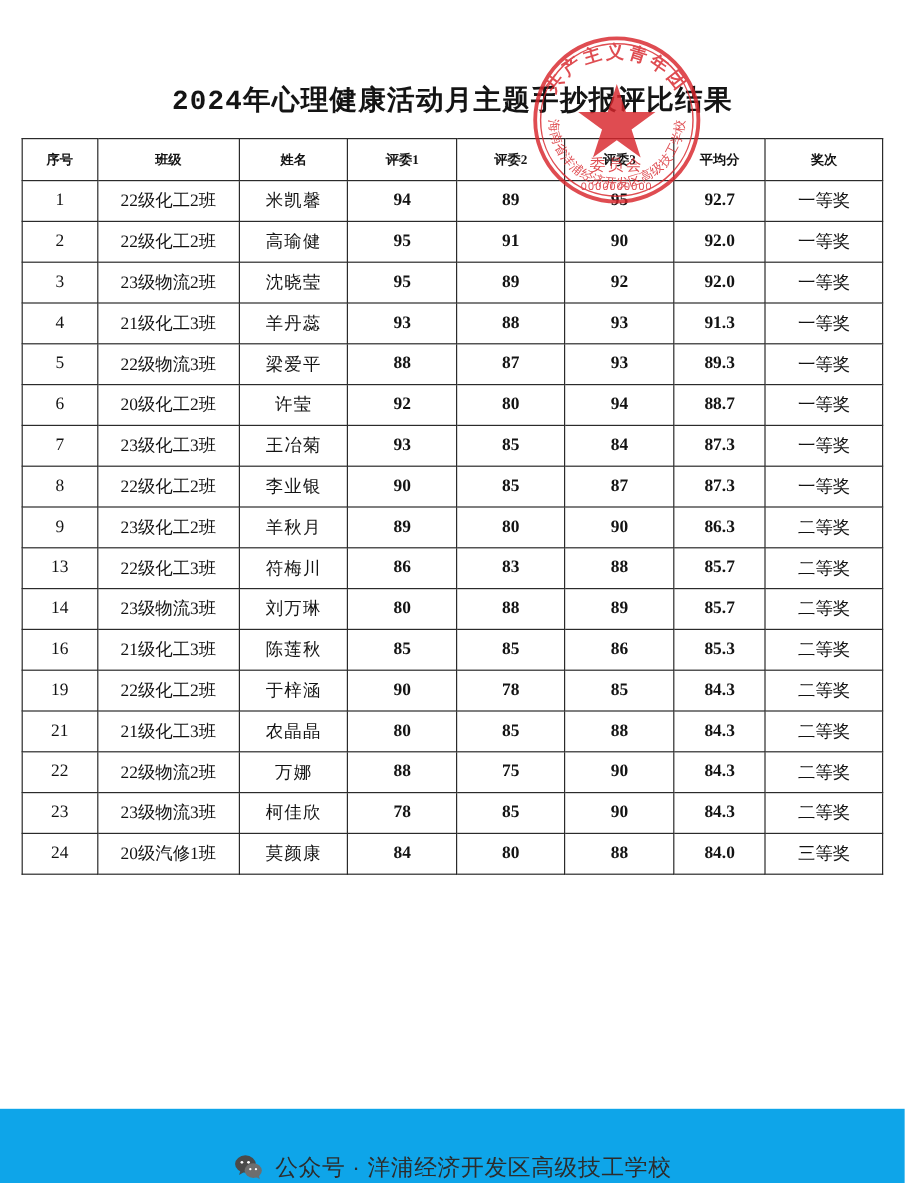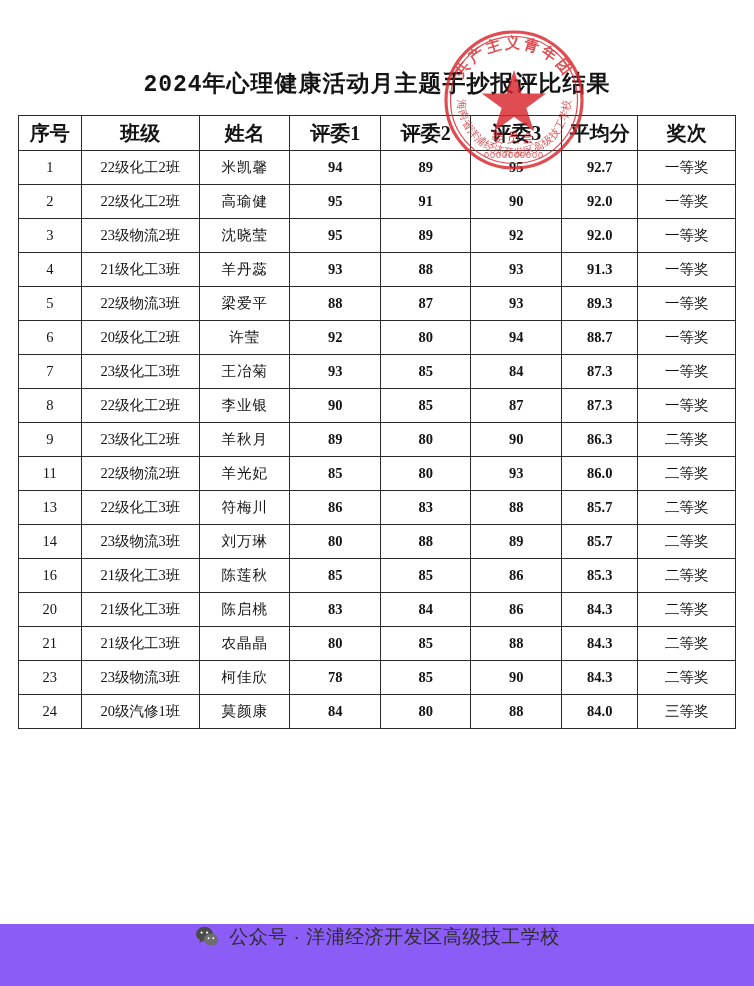--- a/index.html
+++ b/index.html
@@ -48,21 +48,21 @@
     vertical-align: middle;
     height: 33px;
     padding: 0 2px;
     font-family: "Liberation Serif", serif;
     color: #131313;
     white-space: nowrap;
     overflow: hidden;
   }
   table.results th {
     font-weight: bold;
-    font-size: 20px;
+    font-size: 11px;
     height: 34px;
     text-align: center;
   }
   .col-idx   { width: 9%; }
   .col-class { width: 17%; }
   .col-name  { width: 13%; }
   .col-j1    { width: 13%; }
   .col-j2    { width: 13%; }
   .col-j3    { width: 13%; }
   .col-avg   { width: 11%; }
@@ -80,23 +80,23 @@
     height: 164px;
     pointer-events: none;
     opacity: 0.82;
   }
   .footer {
     position: absolute;
     left: 0;
     right: 0;
     bottom: 0;
     height: 62px;
-    background: #8b5cf6;
+    background: #0ea5e9;
     display: flex;
-    align-items: flex-start;
+    align-items: flex-end;
     justify-content: center;
     gap: 9px;
     font-family: "Liberation Sans", sans-serif;
   }
   .footer .wx-icon {
     width: 26px;
     height: 26px;
     display: inline-block;
     flex: 0 0 auto;
   }
@@ -230,30 +230,20 @@
             <td>9</td>
             <td>23级化工2班</td>
             <td class="name">羊秋月</td>
             <td class="score">89</td>
             <td class="score">80</td>
             <td class="score">90</td>
             <td class="avg">86.3</td>
             <td>二等奖</td>
           </tr>
           <tr>
-            <td>11</td>
-            <td>22级物流2班</td>
-            <td class="name">羊光妃</td>
-            <td class="score">85</td>
-            <td class="score">80</td>
-            <td class="score">93</td>
-            <td class="avg">86.0</td>
-            <td>二等奖</td>
-          </tr>
-          <tr>
             <td>13</td>
             <td>22级化工3班</td>
             <td class="name">符梅川</td>
             <td class="score">86</td>
             <td class="score">83</td>
             <td class="score">88</td>
             <td class="avg">85.7</td>
             <td>二等奖</td>
           </tr>
           <tr>
@@ -270,36 +260,46 @@
             <td>16</td>
             <td>21级化工3班</td>
             <td class="name">陈莲秋</td>
             <td class="score">85</td>
             <td class="score">85</td>
             <td class="score">86</td>
             <td class="avg">85.3</td>
             <td>二等奖</td>
           </tr>
           <tr>
-            <td>20</td>
-            <td>21级化工3班</td>
-            <td class="name">陈启桃</td>
-            <td class="score">83</td>
-            <td class="score">84</td>
-            <td class="score">86</td>
+            <td>19</td>
+            <td>22级化工2班</td>
+            <td class="name">于梓涵</td>
+            <td class="score">90</td>
+            <td class="score">78</td>
+            <td class="score">85</td>
             <td class="avg">84.3</td>
             <td>二等奖</td>
           </tr>
           <tr>
             <td>21</td>
             <td>21级化工3班</td>
             <td class="name">农晶晶</td>
             <td class="score">80</td>
             <td class="score">85</td>
             <td class="score">88</td>
+            <td class="avg">84.3</td>
+            <td>二等奖</td>
+          </tr>
+          <tr>
+            <td>22</td>
+            <td>22级物流2班</td>
+            <td class="name">万娜</td>
+            <td class="score">88</td>
+            <td class="score">75</td>
+            <td class="score">90</td>
             <td class="avg">84.3</td>
             <td>二等奖</td>
           </tr>
           <tr>
             <td>23</td>
             <td>23级物流3班</td>
             <td class="name">柯佳欣</td>
             <td class="score">78</td>
             <td class="score">85</td>
             <td class="score">90</td>

